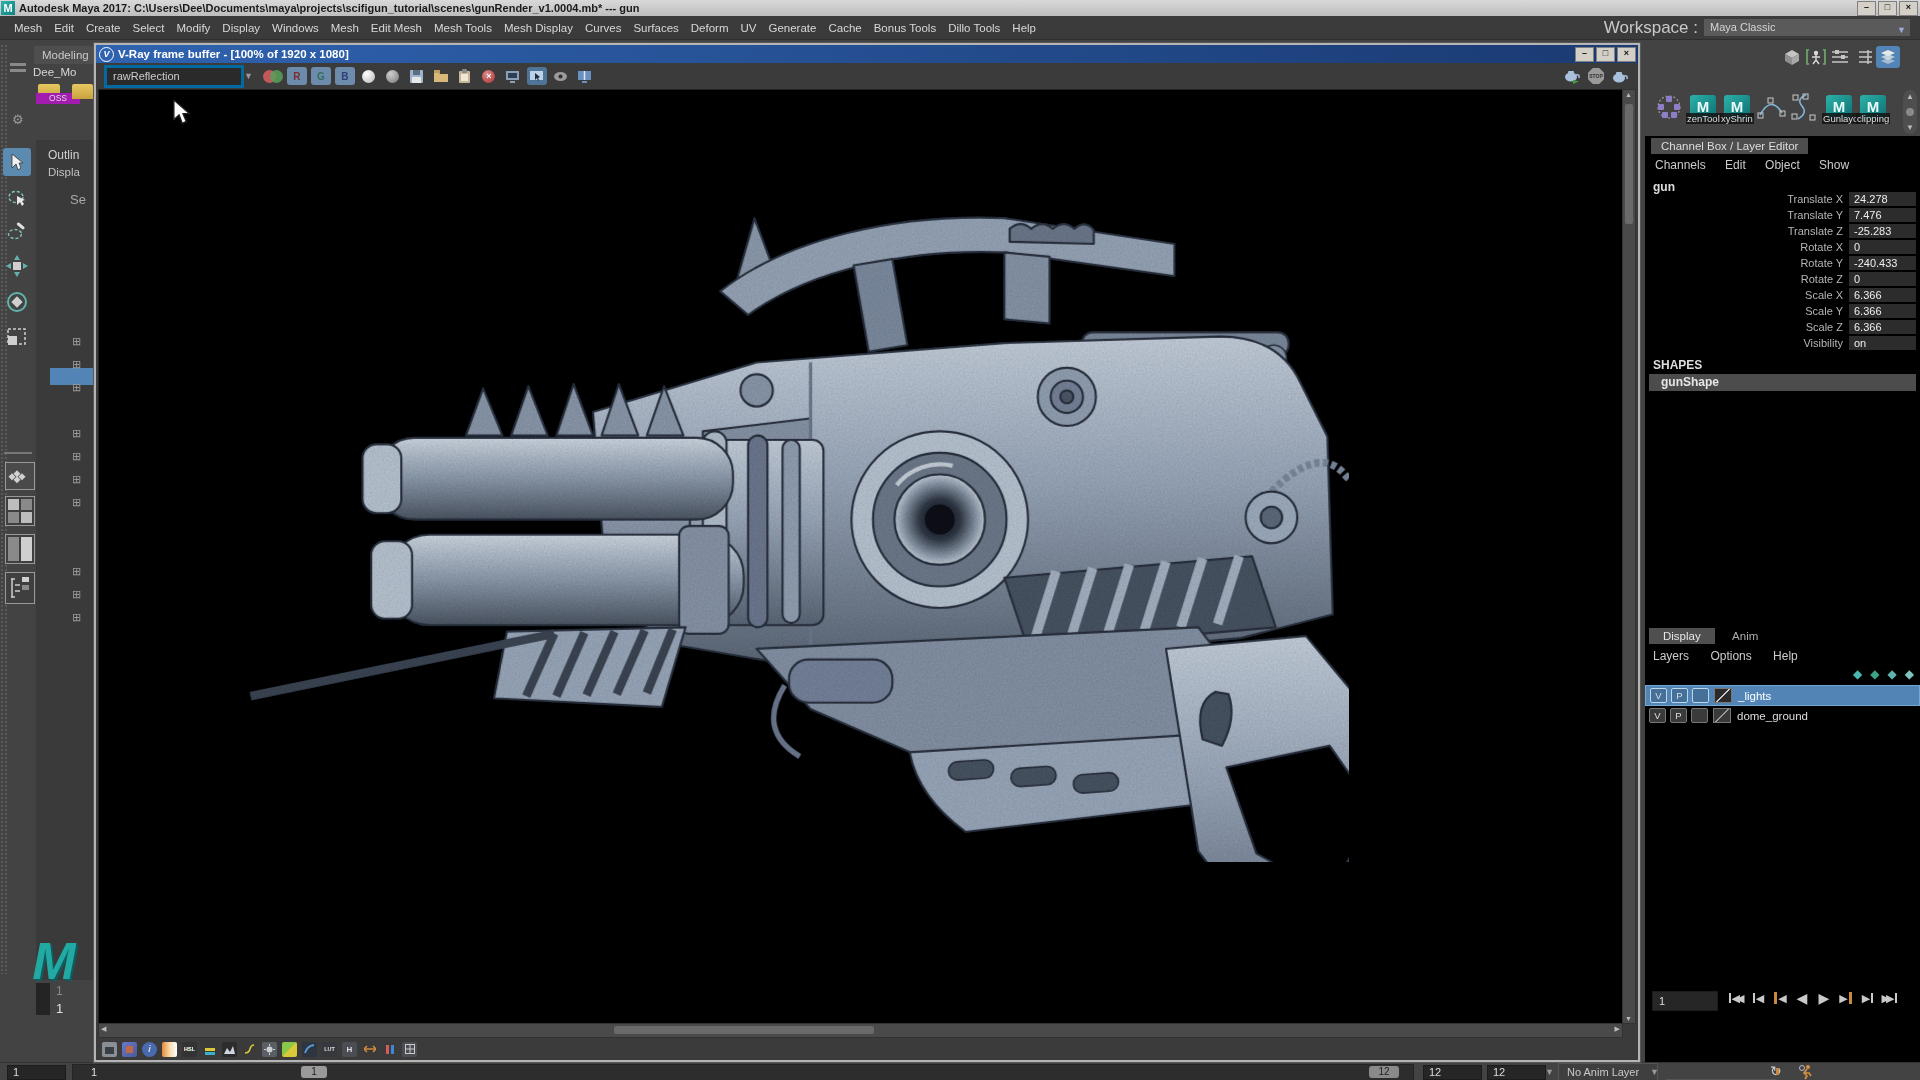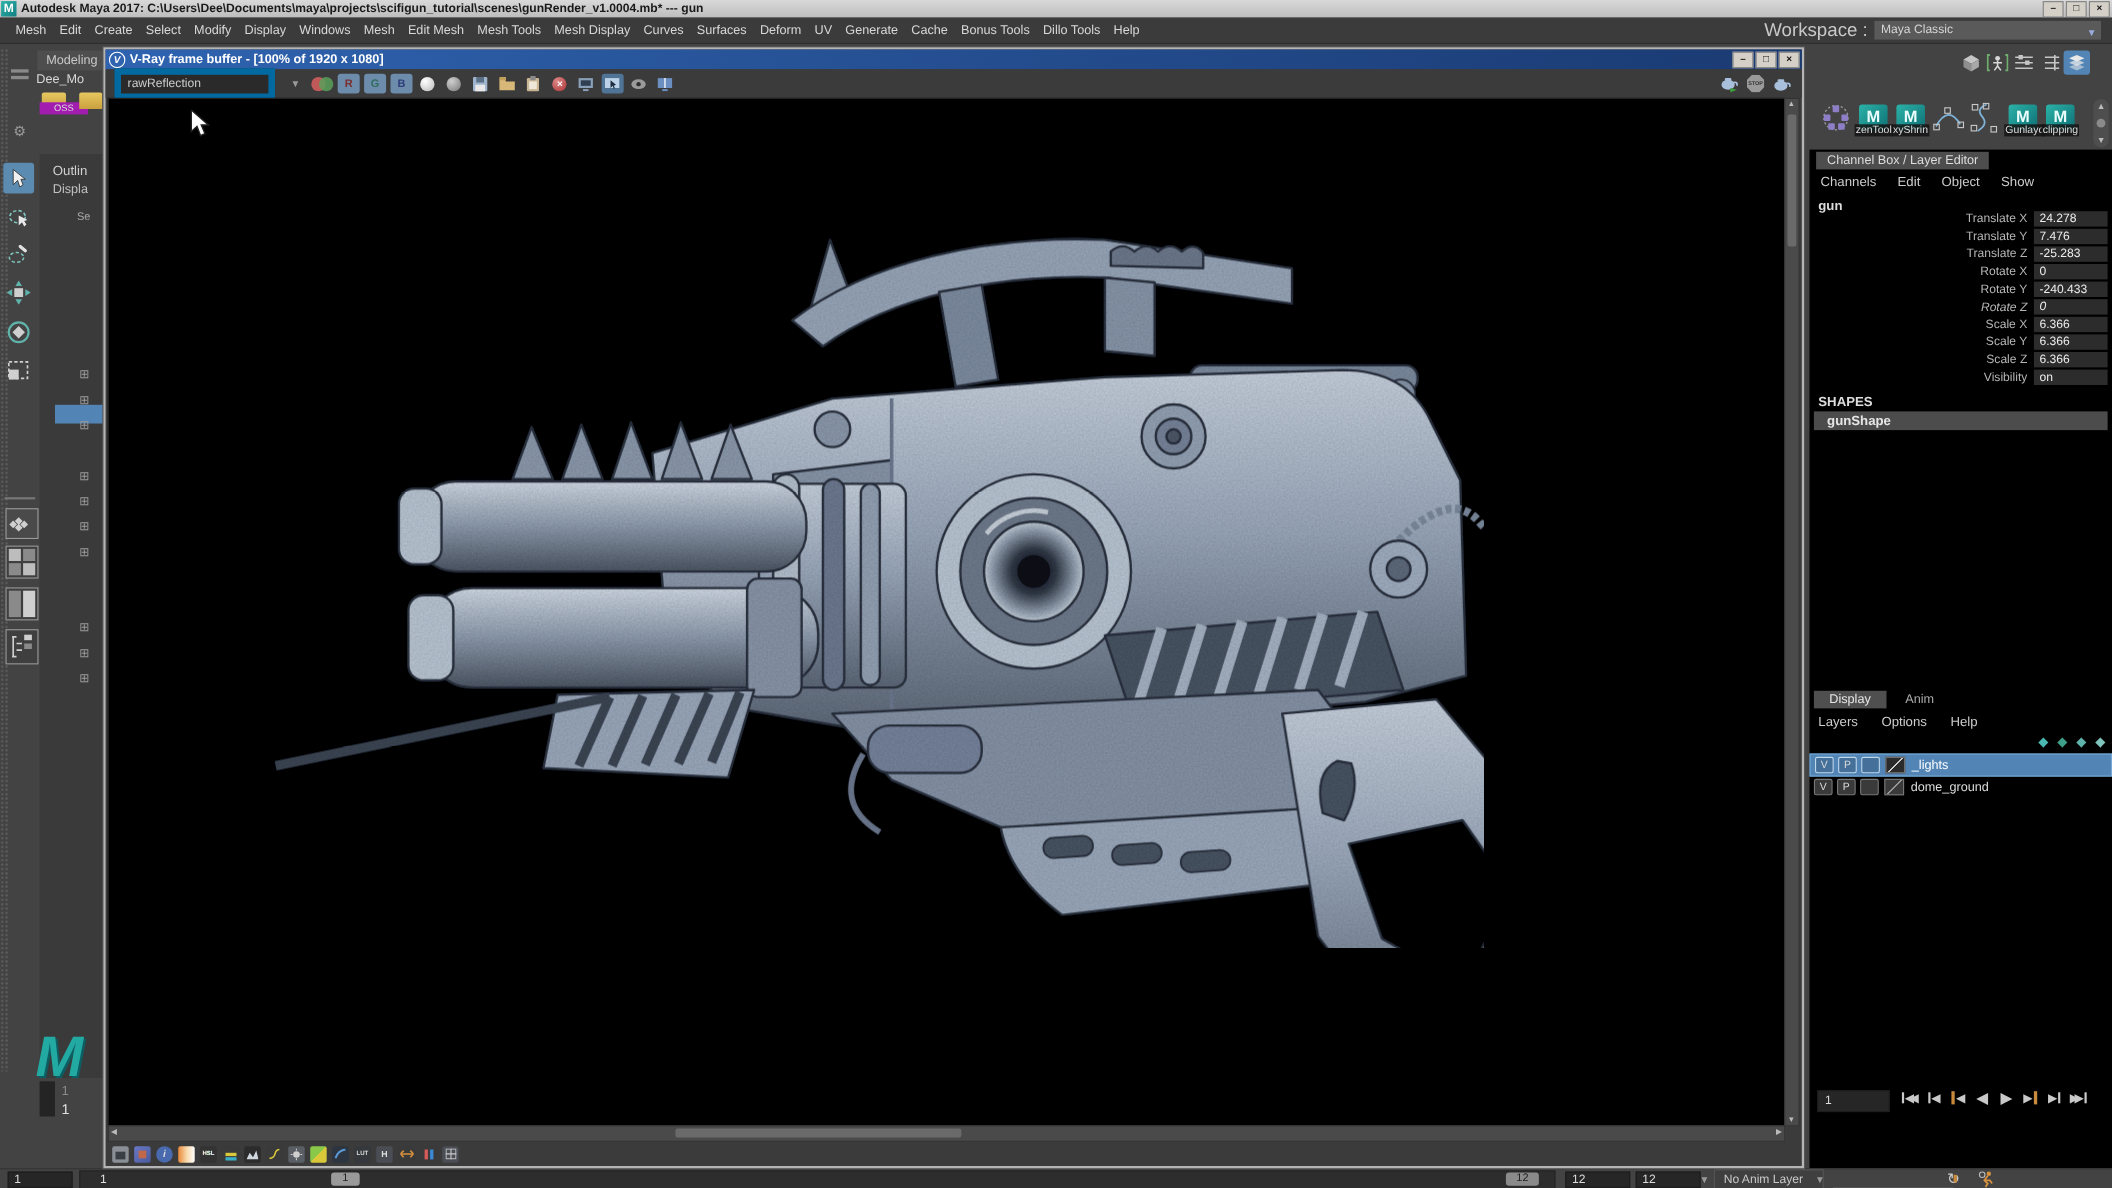--- a/index.html
+++ b/index.html
@@ -208,21 +208,21 @@
           <line x1="6" y1="6" x2="6" y2="24"></line>
         </g>
         <rect x="16" y="4" width="7" height="5" fill="#cfcfcf"></rect>
         <rect x="16" y="12" width="7" height="5" fill="#8a8a8a"></rect>
       </svg>
   </div>
 
   <div class="a" style="left:36px;top:140px;width:58px;height:840px;background:#3a3a3a;overflow:hidden;">
     <div style="position:absolute;left:12px;top:8px;color:#d0d0d0;font-size:12px;">Outlin</div>
     <div style="position:absolute;left:12px;top:26px;color:#c0c0c0;font-size:11.5px;">Displa</div>
-    <div style="position:absolute;left:34px;top:52px;color:#aaa;font-size:10px;">Se</div>
+    <div style="position:absolute;left:34px;top:52px;color:#aaa;font-size:13px;">Se</div>
     <div style="position:absolute;left:14px;top:228px;width:44px;height:17px;background:#5285b6;"></div>
     <div style="position:absolute;left:36px;top:190px;color:#9a9a9a;font-size:11px;line-height:23px;">
       <div>⊞</div>
         <div>⊞</div>
         <div>⊞</div>
       <div style="height:23px;"></div>
       <div>⊞</div>
         <div>⊞</div>
         <div>⊞</div>
         <div>⊞</div>
@@ -371,21 +371,21 @@
         <span class="vbox" style="width:62px;">-25.283</span>
       </div>
       <div style="display:flex;justify-content:flex-end;align-items:center;margin-bottom:2px;">
         <span class="cb-label" style="margin-right:6px;">Rotate X</span>
         <span class="vbox" style="width:62px;">0</span>
       </div>
       <div style="display:flex;justify-content:flex-end;align-items:center;margin-bottom:2px;">
         <span class="cb-label" style="margin-right:6px;">Rotate Y</span>
         <span class="vbox" style="width:62px;">-240.433</span>
       </div>
-      <div style="display:flex;justify-content:flex-end;align-items:flex-end;margin-bottom:2px;font-style:italic;">
+      <div style="display:flex;justify-content:flex-end;align-items:center;margin-bottom:2px;">
         <span class="cb-label" style="margin-right:6px;">Rotate Z</span>
         <span class="vbox" style="width:62px;">0</span>
       </div>
       <div style="display:flex;justify-content:flex-end;align-items:center;margin-bottom:2px;">
         <span class="cb-label" style="margin-right:6px;">Scale X</span>
         <span class="vbox" style="width:62px;">6.366</span>
       </div>
       <div style="display:flex;justify-content:flex-end;align-items:center;margin-bottom:2px;">
         <span class="cb-label" style="margin-right:6px;">Scale Y</span>
         <span class="vbox" style="width:62px;">6.366</span>
@@ -511,22 +511,22 @@
     <div class="a vfb-title">
       <span class="vicon">V</span>
       <span>V-Ray frame buffer - [100% of 1920 x 1080]</span>
       <div style="flex:1"></div>
       <div class="winbtn">–</div>
       <div class="winbtn">□</div>
       <div class="winbtn" style="margin-right:2px;">×</div>
     </div>
 
     <div class="a vfb-toolbar">
-      <div style="width:128px;height:17px;background:#2a2a2a;border:6px solid #0369a1;color:#cccccc;
-           font-size:11px;line-height:17px;padding-left:6px;position:relative;margin-right:14px;">
+      <div style="width:128px;height:17px;background:#2a2a2a;border:3px solid #0369a1;color:#cccccc;
+           font-size:11px;line-height:17px;padding-left:6px;position:relative;">
         <span>rawReflection</span>
       </div>
       <span class="dd" style="margin-right:10px;">▼</span>
       <div class="tbicon">
         <span class="ball" style="background:#c05a5a;margin-right:-6px;"></span>
           <span class="ball" style="background:#5aa05a;opacity:.85;"></span>
       </div>
       <div class="tbicon chanbtn">
           <span style="color:#7a2e2e;">R</span>
         </div>

